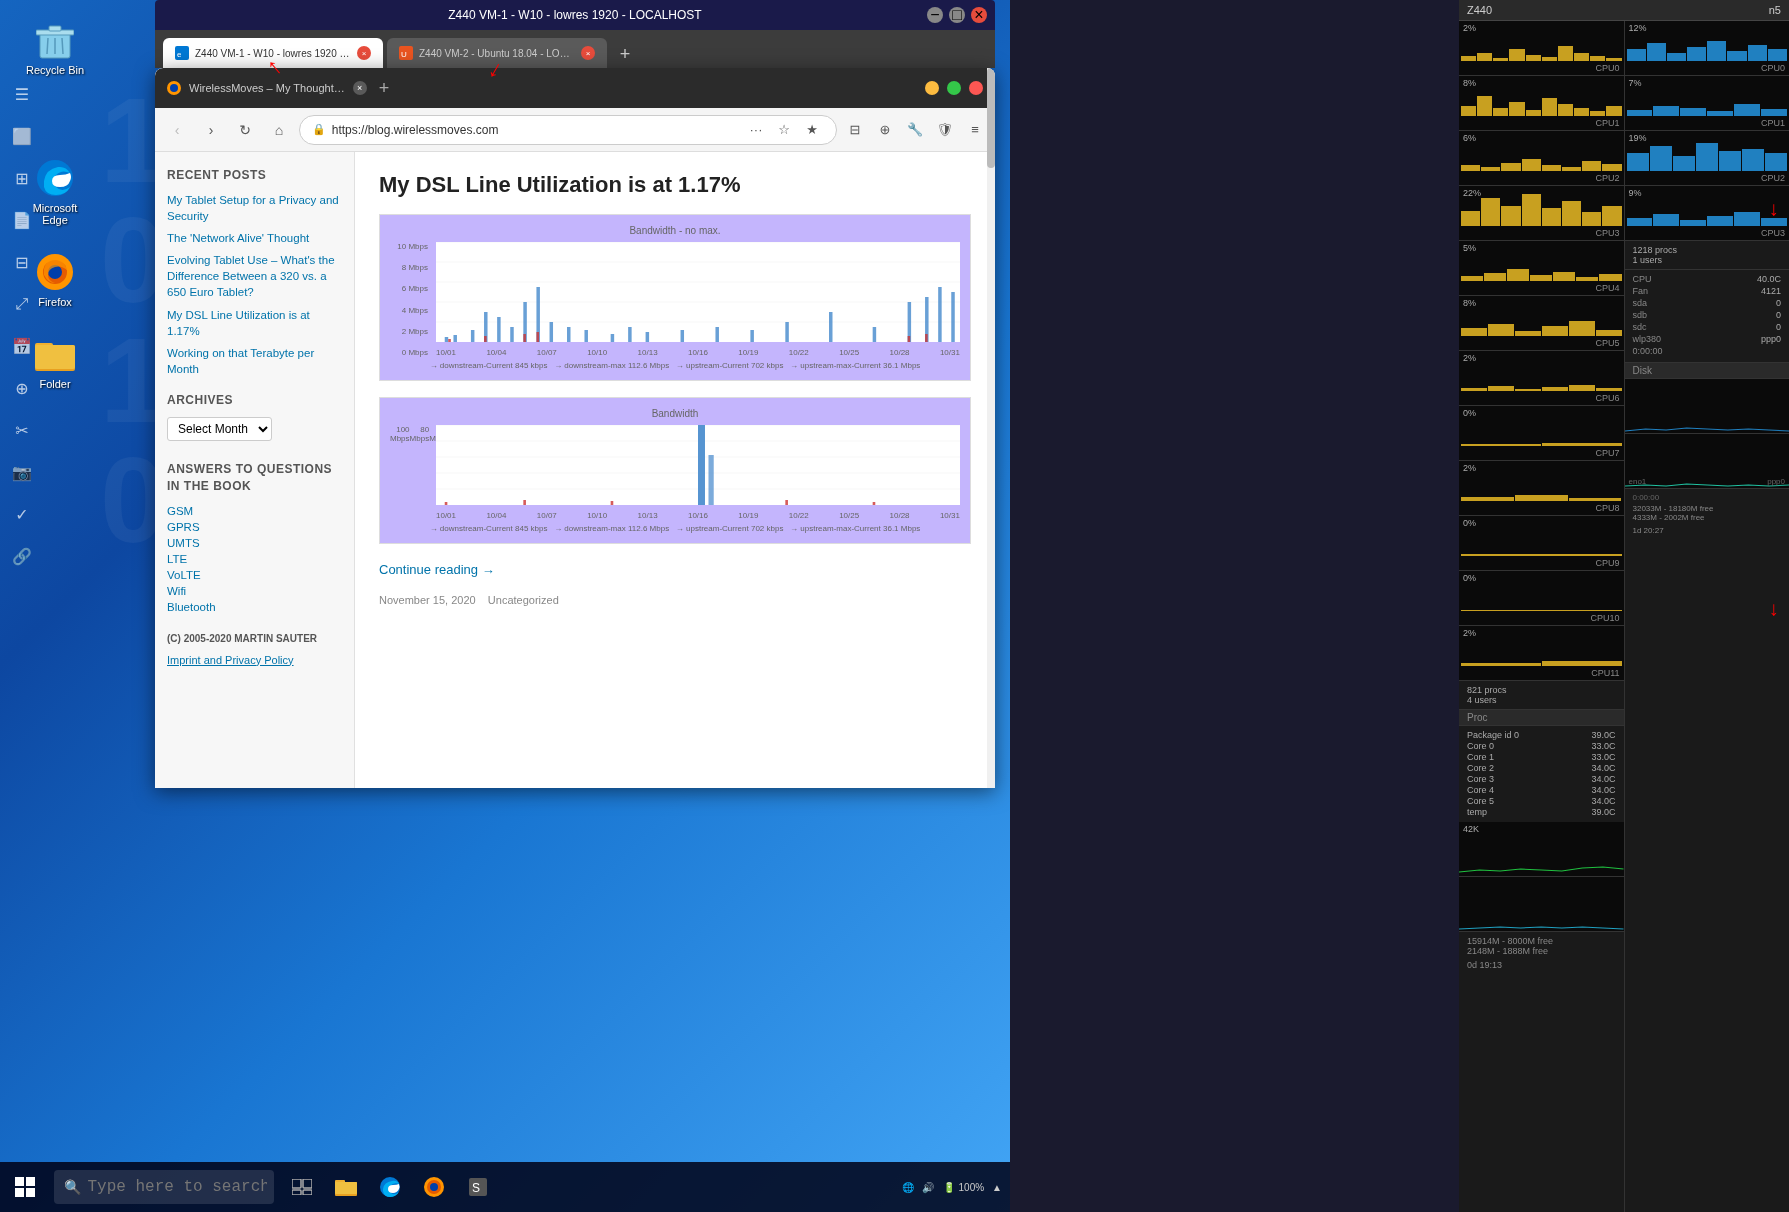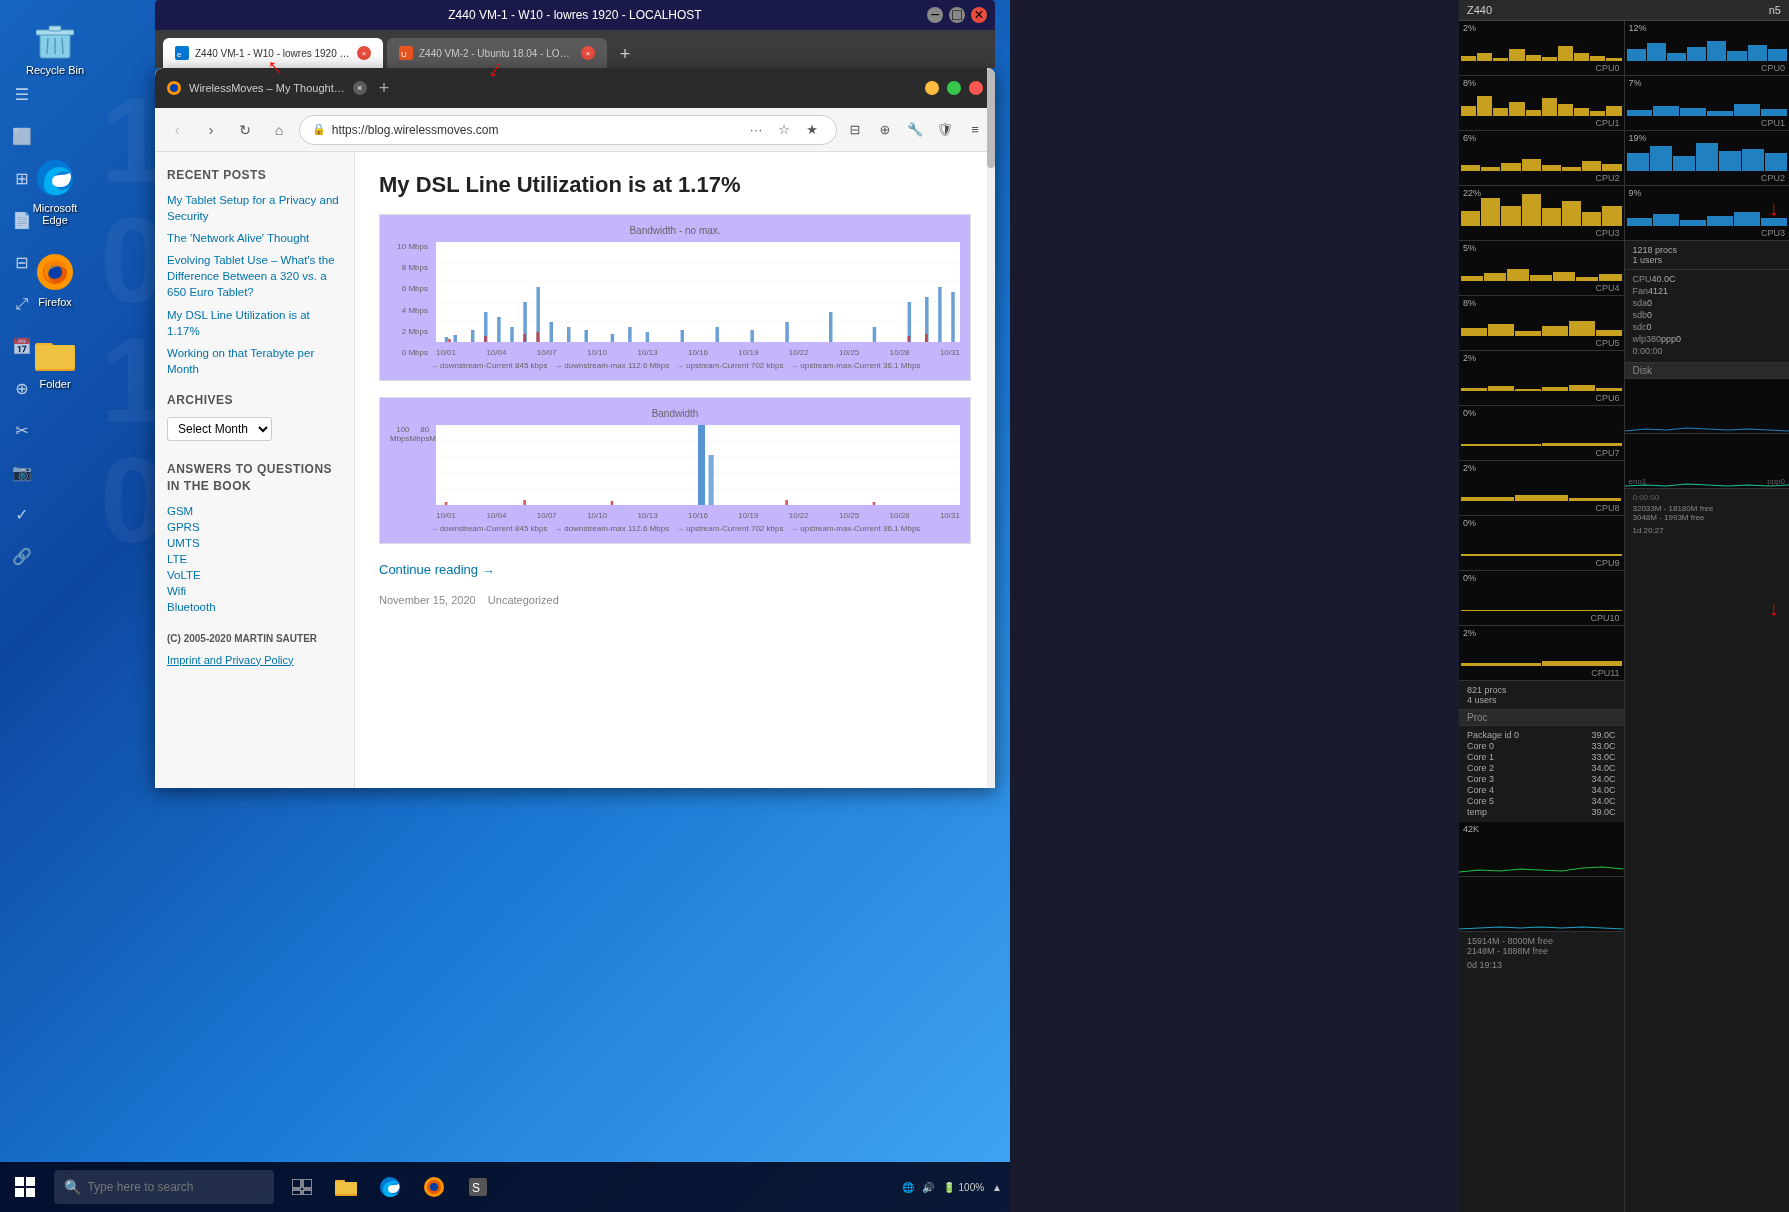--- a/index.html
+++ b/index.html
@@ -62,22 +62,23 @@
       width: 220px;
       height: 34px;
       margin-left: 4px;
     }
 
     .taskbar-search input {
       background: transparent;
       border: none;
       outline: none;
       color: white;
-      font-size: 12px;
+      font-size: 16px;
       width: 180px;
+      font-family: Liberation Mono, monospace;
     }
 
     .taskbar-icons {
       display: flex;
       align-items: center;
       gap: 4px;
       margin-left: 8px;
     }
 
     .taskbar-icon {
@@ -537,21 +538,21 @@
 
     .sysmon-info {
       padding: 4px 8px;
       font-size: 10px;
       color: #aaa;
       border-bottom: 1px solid #333;
     }
 
     .sysmon-stat {
       display: flex;
-      justify-content: flex-start;
+      justify-content: space-between;
       margin-bottom: 2px;
     }
 
     .sysmon-section-title {
       background: #2a2a2a;
       padding: 2px 8px;
       font-size: 10px;
       color: #888;
       border-bottom: 1px solid #333;
     }
@@ -1331,21 +1332,21 @@
           <rect width="160" height="55" fill="#0a0a0a"></rect>
           <polyline points="0,52 20,51 40,52 60,50 80,51 100,52 120,51 140,52 160,51" fill="none" stroke="#20c0a0" stroke-width="1"></polyline>
         </svg>
         <span style="position:absolute;bottom:2px;left:4px;font-size:8px;color:#666;">eno1</span>
         <span style="position:absolute;bottom:2px;right:4px;font-size:8px;color:#666;">ppp0</span>
       </div>
 
       <div class="mem-info">
         <div style="font-size:8px;color:#666;">0:00:00</div>
         <div style="font-size:8px;color:#888;margin-top:2px;">32033M - 18180M free</div>
-        <div style="font-size:8px;color:#888;">3048M - 1993M free</div>
+        <div style="font-size:8px;color:#888;">4333M - 2002M free</div>
         <div style="font-size:8px;color:#888;margin-top:4px;">1d 20:27</div>
       </div>
 
       <div style="position:absolute;right:10px;top:200px;color:red;font-size:20px;transform:rotate(180deg);">↑</div>
       <div style="position:absolute;right:10px;top:600px;color:red;font-size:20px;transform:rotate(180deg);">↑</div>
     </div>
   </div>
 </div>
 
 </body></html>

